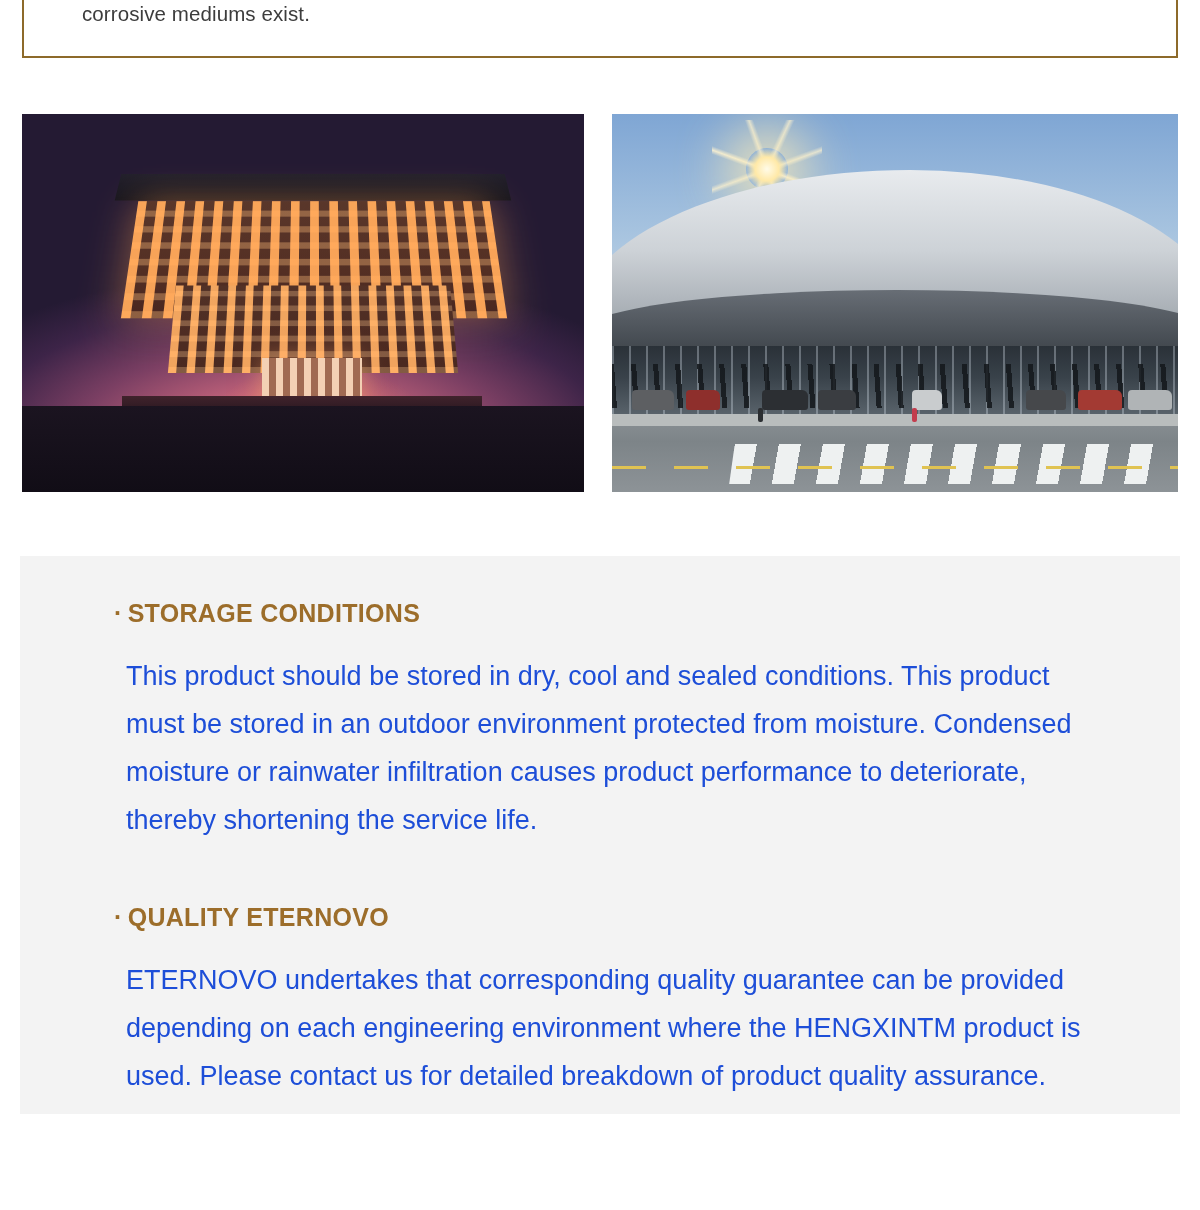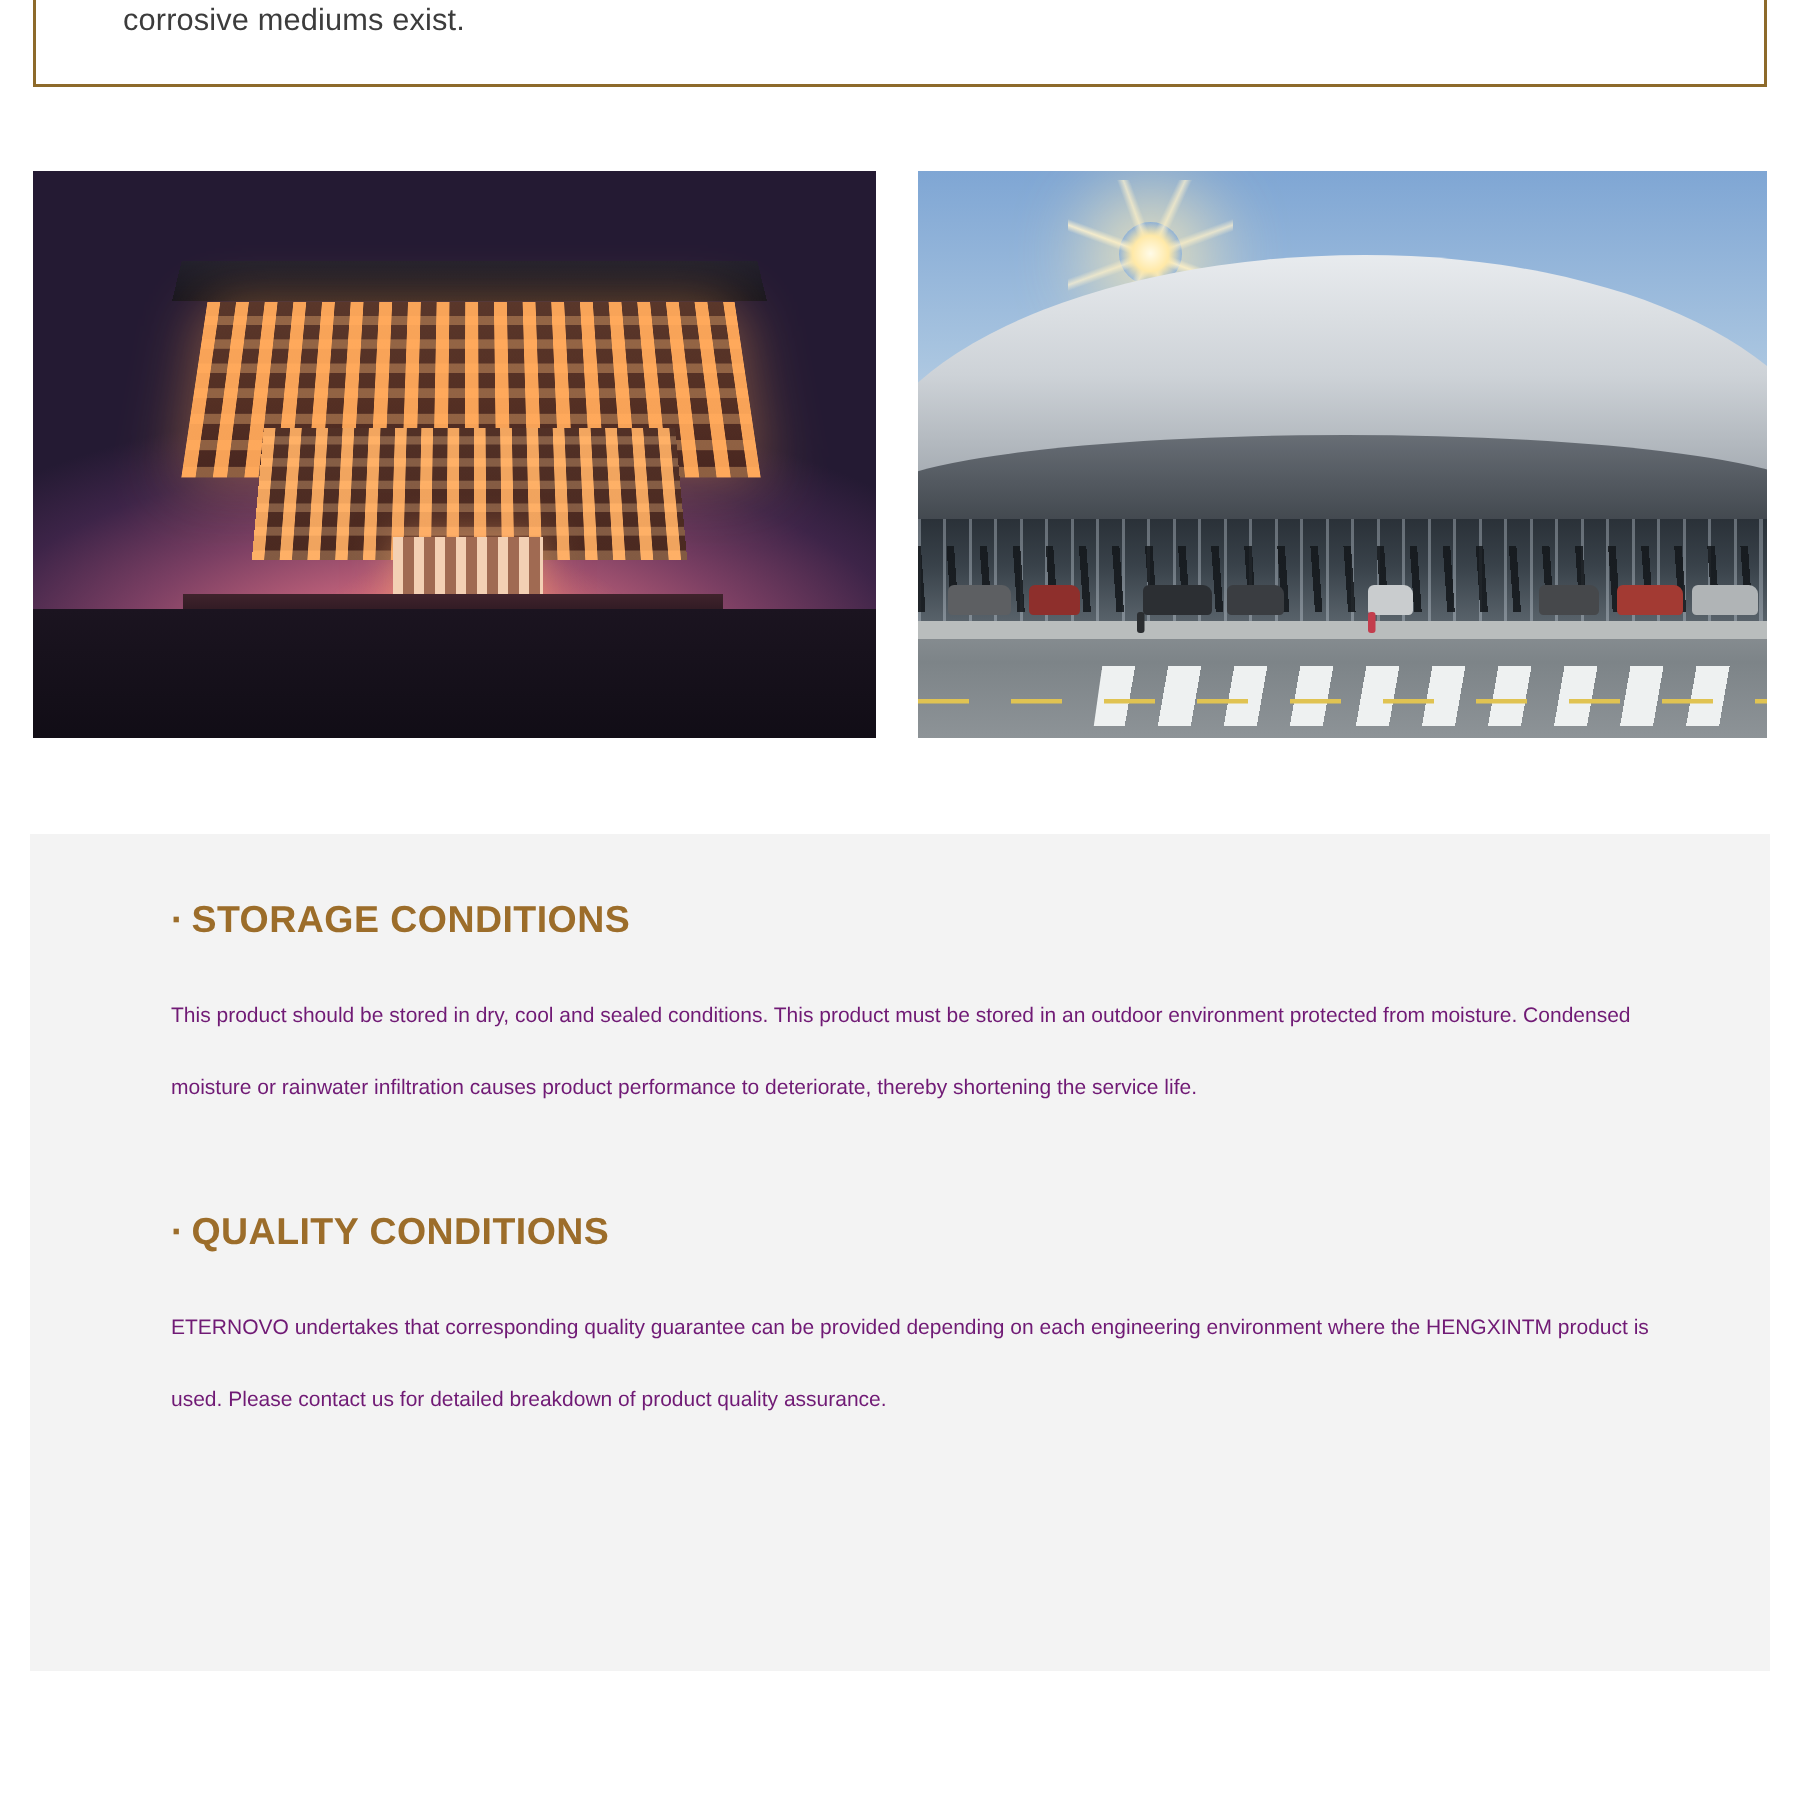--- a/index.html
+++ b/index.html
@@ -177,24 +177,24 @@
   .sec-title {
     margin: 0;
     font-size: 25px;
     font-weight: 700;
     color: #9c6d2a;
     letter-spacing: 0.3px;
     line-height: 34px;
   }
   .sec-title .dot { margin-right: 5px; }
   .sec-body {
-    margin: 22px 0 0 0;
-    font-size: 14px;
+    margin: 22px 0 0 12px;
+    font-size: 27px;
     line-height: 48px;
-    color: #701a75;
+    color: #1d4ed8;
     max-width: 1000px;
   }
   .sec-gap { height: 56px; }
 </style>
 </head>
 <body>
 
 <div class="callout">
   <p>with an environment where strong ultraviolet rays, high-temperature, high-humidity and various highly salty corrosive mediums exist.</p>
 </div>
@@ -246,16 +246,16 @@
 <div class="panel">
 
   <h2 class="sec-title">
     <span class="dot">·</span><span>STORAGE CONDITIONS</span>
   </h2>
   <p class="sec-body">This product should be stored in dry, cool and sealed conditions. This product must be stored in an outdoor environment protected from moisture. Condensed moisture or rainwater infiltration causes product performance to deteriorate, thereby shortening the service life.</p>
 
   <div class="sec-gap"></div>
 
   <h2 class="sec-title">
-    <span class="dot">·</span><span>QUALITY CONDITIONS</span>
+    <span class="dot">·</span><span>QUALITY ETERNOVO</span>
   </h2>
   <p class="sec-body">ETERNOVO undertakes that corresponding quality guarantee can be provided depending on each engineering environment where the HENGXINTM product is used. Please contact us for detailed breakdown of product quality assurance.</p>
 </div>
 
 </body></html>

